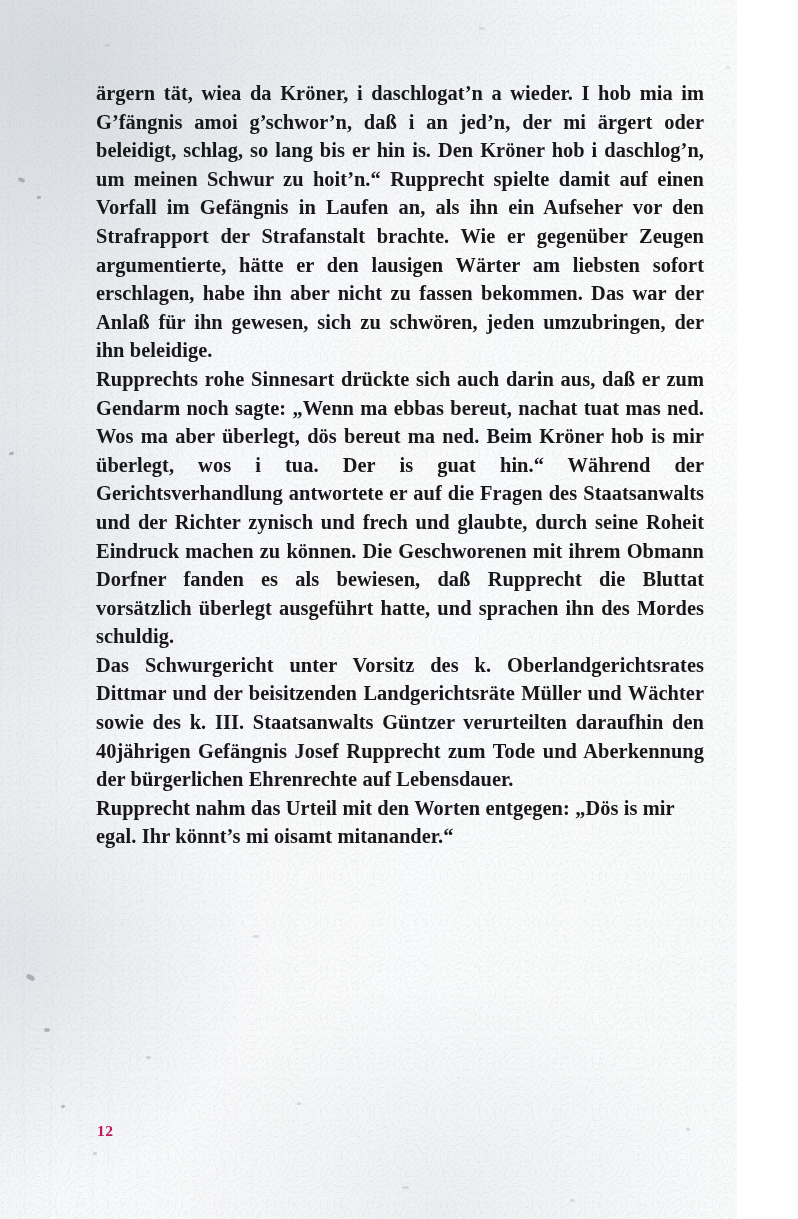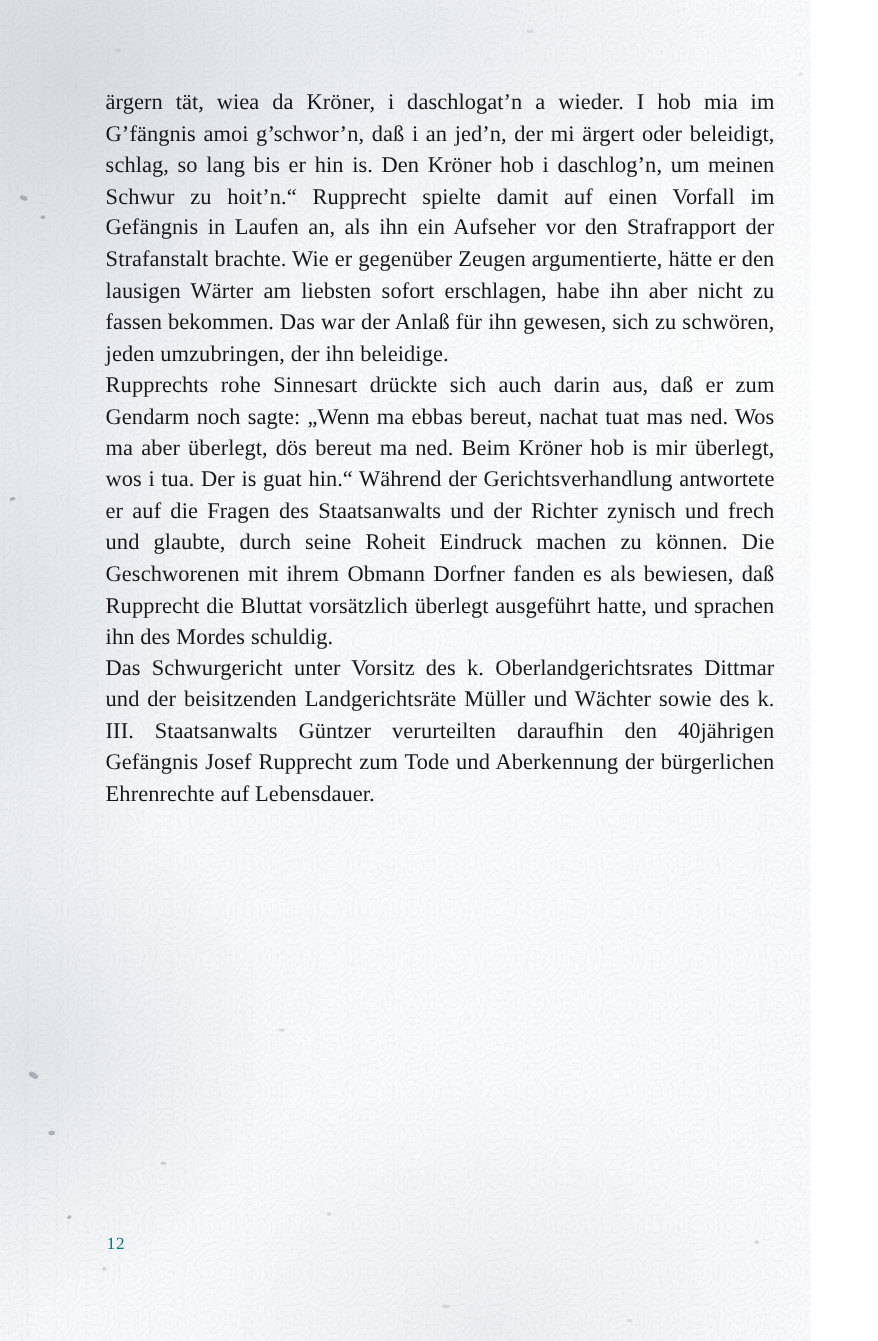--- a/index.html
+++ b/index.html
@@ -12,20 +12,21 @@
     font-family: "Liberation Serif", "DejaVu Serif", serif;
   }
 
   #page {
     position: relative;
     width: 737px;
     height: 1219px;
     overflow: hidden;
     background-color: #f7f8f9;
     box-sizing: border-box;
+    font-weight: bold;
   }
 
   
   .tex {
     position: absolute;
     inset: 0;
     pointer-events: none;
   }
 
   
@@ -101,21 +102,21 @@
     -webkit-font-smoothing: none;
   }
   .para.last { text-align: left; }
 
   #page-number {
     position: absolute;
     left: 97px;
     top: 1122px;
     font-size: 15.5px;
     line-height: 18px;
-    color: #0f766e;
+    color: #be185d;
     letter-spacing: 0.6px;
     z-index: 5;
     text-align: right;
   }
 </style>
 </head>
 <body>
 
 <div id="page">
 
@@ -140,17 +141,18 @@
     <span style="left:570px; top:1199px;width:5px;  height:3px;  opacity:0.4;"></span>
     <span style="left:105px; top:44px;  width:5px;  height:3px;  opacity:0.35;"></span>
     <span style="left:479px; top:27px;  width:6px;  height:3px;  opacity:0.35;"></span>
     <span style="left:726px; top:66px;  width:4px;  height:3px;  opacity:0.3;"></span>
   </div>
 
   <div id="textblock">
     <p class="para">ärgern tät, wiea da Kröner, i daschlogat’n a wieder. I hob mia im G’fängnis amoi g’schwor’n, daß i an jed’n, der mi ärgert oder beleidigt, schlag, so lang bis er hin is. Den Kröner hob i daschlog’n, um meinen Schwur zu hoit’n.“ Rupprecht spielte damit auf einen Vorfall im Gefängnis in Laufen an, als ihn ein Aufseher vor den Strafrapport der Strafanstalt brachte. Wie er gegenüber Zeugen argumentierte, hätte er den lausigen Wärter am liebsten sofort erschlagen, habe ihn aber nicht zu fassen bekommen. Das war der Anlaß für ihn gewesen, sich zu schwören, jeden umzubringen, der ihn beleidige.</p>
     <p class="para">Rupprechts rohe Sinnesart drückte sich auch darin aus, daß er zum Gendarm noch sagte: „Wenn ma ebbas bereut, nachat tuat mas ned. Wos ma aber überlegt, dös bereut ma ned. Beim Kröner hob is mir überlegt, wos i tua. Der is guat hin.“ Während der Gerichtsverhandlung antwortete er auf die Fragen des Staatsanwalts und der Richter zynisch und frech und glaubte, durch seine Roheit Eindruck machen zu können. Die Geschworenen mit ihrem Obmann Dorfner fanden es als bewiesen, daß Rupprecht die Bluttat vorsätzlich überlegt ausgeführt hatte, und sprachen ihn des Mordes schuldig.</p>
     <p class="para">Das Schwurgericht unter Vorsitz des k. Oberlandgerichtsrates Dittmar und der beisitzenden Landgerichtsräte Müller und Wächter sowie des k. III. Staatsanwalts Güntzer verurteilten daraufhin den 40jährigen Gefängnis Josef Rupprecht zum Tode und Aberkennung der bürgerlichen Ehrenrechte auf Lebensdauer.</p>
+    <p class="para last">Rupprecht nahm das Urteil mit den Worten entgegen: „Dös is mir egal. Ihr könnt’s mi oisamt mitanander.“</p>
   </div>
 
   <div id="page-number">12</div>
 
 </div>
 
 </body></html>

